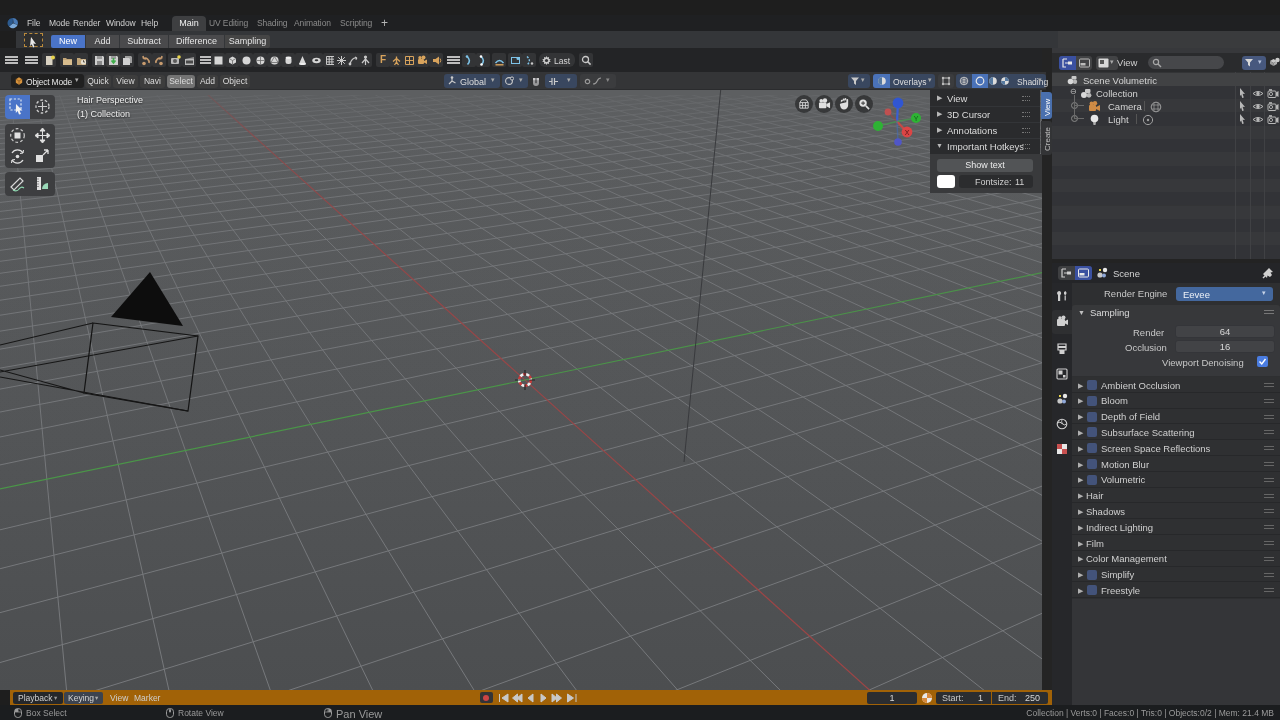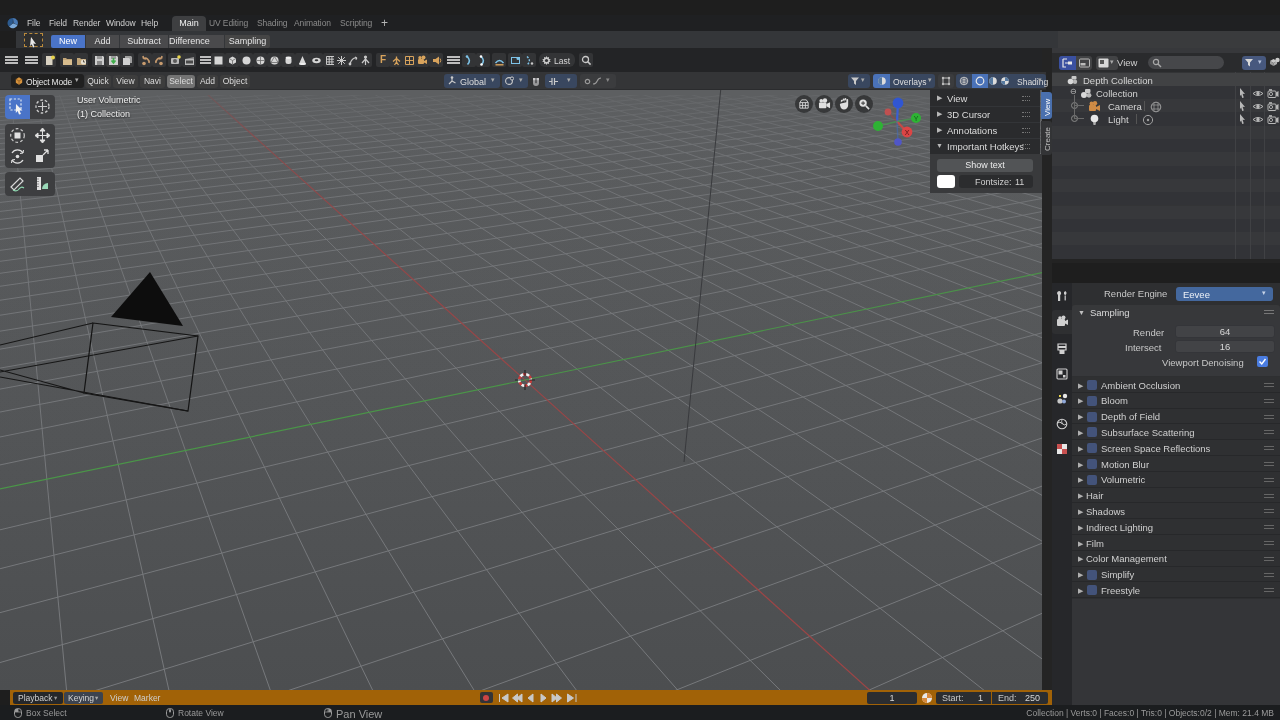--- a/index.html
+++ b/index.html
@@ -10,40 +10,40 @@
 
 
 <div class="abs" style="left:0;top:15px;width:1280px;height:16px;background:#1f2022;">
  <svg class="abs" style="left:7px;top:2px" width="12" height="12" viewBox="0 0 12 12">
         <circle cx="6" cy="6" r="5.6" fill="#1b1b1b"></circle>
         <path d="M6 1 A5 5 0 0 1 10.5 8 L6.5 6 Z" fill="#4a7ab5"></path>
         <path d="M10.5 8 A5 5 0 0 1 2 9.5 L6 6.3 Z" fill="#7aa8d8"></path>
         <path d="M2 9.5 A5 5 0 0 1 6 1 L5.8 6.2 Z" fill="#2c5a8f"></path>
       </svg>
  <div class="abs tx" style="left:27px;top:3px;font-size:8.5px;letter-spacing:-0.1px;color:#cfcfcf;">File</div>
- <div class="abs tx" style="left:49px;top:3px;font-size:8.5px;letter-spacing:-0.1px;color:#cfcfcf;">Field</div>
+ <div class="abs tx" style="left:49px;top:3px;font-size:8.5px;letter-spacing:-0.1px;color:#cfcfcf;">Mode</div>
  <div class="abs tx" style="left:73px;top:3px;font-size:8.5px;letter-spacing:-0.1px;color:#cfcfcf;">Render</div>
  <div class="abs tx" style="left:106px;top:3px;font-size:8.5px;letter-spacing:-0.1px;color:#cfcfcf;">Window</div>
  <div class="abs tx" style="left:141px;top:3px;font-size:8.5px;letter-spacing:-0.1px;color:#cfcfcf;">Help</div>
  <div class="abs" style="left:172px;top:1px;width:34px;height:15px;background:#3e3f41;border-radius:4px 4px 0 0;color:#f1f1f1;font-size:9px;text-align:center;line-height:15px;">Main</div>
  <div class="abs tx" style="left:209px;top:3px;font-size:8.5px;letter-spacing:-0.1px;color:#8b8b8b;">UV Editing</div>
  <div class="abs tx" style="left:257px;top:3px;font-size:8.5px;letter-spacing:-0.1px;color:#8b8b8b;">Shading</div>
  <div class="abs tx" style="left:294px;top:3px;font-size:8.5px;letter-spacing:-0.1px;color:#8b8b8b;">Animation</div>
  <div class="abs tx" style="left:340px;top:3px;font-size:8.5px;letter-spacing:-0.1px;color:#8b8b8b;">Scripting</div>
  <div class="abs tx" style="left:381px;top:1px;font-size:12px;color:#b5b5b5;">+</div>
 </div>
 
 <div class="abs" style="left:16px;top:31px;width:1280px;height:17px;background:#343639;">
  <div class="abs" style="left:8px;top:2px;width:19px;height:14px;border:1px dashed #b98a3c;background:#2e2e2e;"><svg width="17" height="12" viewBox="0 0 17 12">
           <path d="M6 1 L11 8 L8.3 7.6 L9.6 11 L8 11.5 L6.8 8.2 L5 10 Z" fill="#e8e8e8"></path>
         </svg></div>
  <div class="abs" style="left:35px;top:4px;width:34px;height:13px;background:#4a74c8;border-radius:2px 0 0 2px;color:#fff;font-size:9px;text-align:center;line-height:13px;">New</div>
  <div class="abs" style="left:70px;top:4px;width:33px;height:13px;background:#4a4a4c;color:#e6e6e6;font-size:9px;text-align:center;line-height:13px;">Add</div>
  <div class="abs" style="left:104px;top:4px;width:48px;height:13px;background:#4a4a4c;color:#e6e6e6;font-size:9px;text-align:center;line-height:13px;">Subtract</div>
- <div class="abs" style="left:153px;top:4px;width:55px;height:13px;background:#4a4a4c;color:#e6e6e6;font-size:9px;line-height:13px;">Difference</div>
+ <div class="abs" style="left:153px;top:4px;width:55px;height:13px;background:#4a4a4c;color:#e6e6e6;font-size:9px;text-align:center;line-height:13px;">Difference</div>
  <div class="abs" style="left:209px;top:4px;width:45px;height:13px;background:#454545;border-radius:0 2px 2px 0;color:#e4e4e4;font-size:9px;text-align:center;line-height:13px;">Sampling</div>
  <div class="abs" style="left:1042px;top:0;width:238px;height:17px;background:#3a3b3d;"></div>
 </div>
 
 <div class="abs" style="left:0;top:48px;width:1042px;height:24px;background:#232426;">
       <div class="abs" style="left:5px;top:8px;width:13px;height:8px;border-top:2px solid #bdbdbd;border-bottom:2px solid #bdbdbd;">
         <div style="margin-top:1px;height:2px;background:#bdbdbd;"></div>
       </div>
 <div class="abs" style="left:25px;top:8px;width:13px;height:8px;border-top:2px solid #bdbdbd;border-bottom:2px solid #bdbdbd;">
         <div style="margin-top:1px;height:2px;background:#bdbdbd;"></div>
@@ -523,21 +523,21 @@
  <svg class="abs" style="left:4px;top:3px" width="17" height="17" viewBox="0 0 17 17">
           <path d="M2 12 L11 3 L14 6 L5 15 Z" fill="none" stroke="#d8d8d8" stroke-width="1.2"></path>
           <path d="M4 15 Q8 17 10 14 Q12 11 15 13" fill="none" stroke="#8fd8b0" stroke-width="1.2"></path>
         </svg>
  <svg class="abs" style="left:29px;top:3px" width="17" height="17" viewBox="0 0 17 17">
           <rect x="3" y="2" width="4" height="13" fill="#e0e0e0"></rect>
           <path d="M3 4 h2 M3 6.5 h2 M3 9 h2 M3 11.5 h2" stroke="#777" stroke-width=".8"></path>
           <path d="M8 14 A6 6 0 0 1 14 8 L14 14 Z" fill="#9ad8b8"></path>
         </svg>
 </div>
-<div class="abs tx" style="left:77px;top:5px;font-size:9px;color:#f0f0f0;text-shadow:0 1px 2px rgba(0,0,0,.7);">User Volumetric</div>
+<div class="abs tx" style="left:77px;top:5px;font-size:9px;color:#f0f0f0;text-shadow:0 1px 2px rgba(0,0,0,.7);">Hair Perspective</div>
 <div class="abs tx" style="left:77px;top:19px;font-size:9px;color:#f0f0f0;text-shadow:0 1px 2px rgba(0,0,0,.7);">(1) Collection</div>
 
 <div class="abs" style="left:795px;top:5px;width:18px;height:18px;border-radius:50%;background:rgba(48,49,51,.85);">
         <svg class="abs" style="left:3px;top:3px" width="12" height="12" viewBox="0 0 13 13">
           <path d="M2 5 h9 v6 h-9 z M2 8 h9 M5 5 v6 M8 5 v6 M2 5 L4 2 H9 L11 5" stroke="#d8d8d8" stroke-width="1" fill="none"></path>
         </svg>
       </div>
 <div class="abs" style="left:815px;top:5px;width:18px;height:18px;border-radius:50%;background:rgba(48,49,51,.85);">
         <svg class="abs" style="left:2.5px;top:3px" width="13" height="12" viewBox="0 0 14 13">
           <rect x="1" y="5" width="8" height="6" rx="1" fill="#e0e0e0"></rect>
@@ -668,21 +668,21 @@
 <div class="abs" style="left:0;top:173.4px;width:228px;height:13.3px;background:#323337;"></div>
 <div class="abs" style="left:183px;top:0;width:1px;height:187px;background:#404144;"></div>
 <div class="abs" style="left:198px;top:0;width:1px;height:187px;background:#404144;"></div>
 <div class="abs" style="left:212px;top:0;width:1px;height:187px;background:#404144;"></div>
 <div class="abs" style="left:0;top:0.5px;width:228px;height:13.3px;background:#414244;"></div>
 <svg class="abs" style="left:15px;top:3px" width="12" height="10" viewBox="0 0 12 10">
         <circle cx="3.5" cy="6.5" r="2.8" fill="#d8d8d8"></circle>
         <circle cx="8" cy="6.8" r="2.2" fill="#b8b8b8"></circle>
         <rect x="4.5" y="1" width="5" height="3.5" rx="1" fill="#c8c8c8"></rect>
       </svg>
-<div class="abs tx" style="left:31px;top:2.5px;font-size:9.5px;color:#d4d4d4;">Depth Collection</div>
+<div class="abs tx" style="left:31px;top:2.5px;font-size:9.5px;color:#d4d4d4;">Scene Volumetric</div>
 <div class="abs tx" style="left:18px;top:15px;font-size:8px;color:#c0c0c0;">⊖</div>
 <svg class="abs" style="left:28px;top:16px" width="13" height="11" viewBox="0 0 13 11">
         <circle cx="4" cy="7" r="3" fill="#d8d8d8"></circle>
         <circle cx="9" cy="7.3" r="2.4" fill="#b8b8b8"></circle>
         <rect x="5" y="1" width="5.5" height="4" rx="1" fill="#c8c8c8"></rect>
       </svg>
 <div class="abs tx" style="left:44px;top:15.8px;font-size:9.5px;color:#d4d4d4;">Collection</div>
 <div class="abs" style="left:19px;top:30px;width:7px;height:7px;border:1px solid #888;border-radius:50%;background:#37383a;"></div>
 <svg class="abs" style="left:36px;top:29px" width="13" height="11" viewBox="0 0 13 11">
         <rect x="1" y="4" width="7" height="6" rx="1" fill="#cf8b45"></rect>
@@ -744,20 +744,45 @@
         <circle cx="6" cy="5.5" r="1.7" fill="#b8b8b8"></circle>
       </svg>
 <svg class="abs" style="left:214.5px;top:42.1px" width="12" height="11" viewBox="0 0 12 11">
         <rect x="1" y="3" width="8" height="6.5" rx="1" fill="none" stroke="#b8b8b8" stroke-width="1"></rect>
         <circle cx="4" cy="6" r="1.6" fill="none" stroke="#b8b8b8" stroke-width=".9"></circle>
         <path d="M9 4.5 L11.5 3 V9 L9 7.5" fill="#b8b8b8"></path>
         <rect x="2" y="1.2" width="3" height="1.5" fill="#b8b8b8"></rect>
       </svg>
 </div>
 <div class="abs" style="left:1052px;top:259px;width:228px;height:4px;background:#232323;"></div>
+<div class="abs" style="left:1052px;top:263px;width:228px;height:20px;background:#242528;">
+<div class="abs" style="left:6px;top:3px;width:34px;height:14px;background:#3e3f41;border-radius:3px;">
+        <svg class="abs" style="left:3px;top:2px" width="11" height="10" viewBox="0 0 11 10">
+          <path d="M1 1 h4 M1 1 v8 h3 M3 5 h4" stroke="#d0d0d0" stroke-width="1.2" fill="none"></path>
+          <rect x="6" y="3.5" width="4" height="3" fill="#d0d0d0"></rect>
+        </svg>
+        <div class="abs" style="left:17px;top:0;width:17px;height:14px;background:#3a50a0;border-radius:0 3px 3px 0;">
+          <svg class="abs" style="left:3px;top:2px" width="11" height="10" viewBox="0 0 11 10">
+            <rect x="0.5" y="1" width="10" height="8" rx="1" fill="none" stroke="#e8e8e8"></rect>
+            <rect x="1.5" y="5" width="5" height="2.5" fill="#e8e8e8"></rect>
+          </svg>
+        </div>
+      </div>
+<svg class="abs" style="left:44px;top:4px" width="13" height="12" viewBox="0 0 13 12">
+        <circle cx="4" cy="8" r="2.6" fill="#c8c8c8"></circle>
+        <circle cx="9" cy="3" r="2.2" fill="#e8e8e8"></circle>
+        <circle cx="8" cy="8.6" r="2" fill="#8fa8d8"></circle>
+        <rect x="3" y="2" width="2" height="2" fill="#e8d44d"></rect>
+      </svg>
+<div class="abs tx" style="left:61px;top:5px;font-size:9.5px;color:#d4d4d4;">Scene</div>
+<svg class="abs" style="left:210px;top:4px" width="12" height="12" viewBox="0 0 12 12">
+        <path d="M7 1 L11 5 L8.5 5.5 L10 8 L8 10 L5.5 8.5 L5 11 L1 7 Z" fill="#d0d0d0"></path>
+        <path d="M1 11 L4 8" stroke="#d0d0d0" stroke-width="1.4"></path>
+      </svg>
+</div>
 <div class="abs" style="left:1052px;top:283px;width:20px;height:422px;background:#26272a;"></div>
 <svg class="abs" style="left:1056px;top:290px" width="12" height="12" viewBox="0 0 12 12">
       <path d="M3.2 1 a2.2 2.2 0 0 0 -1.2 4 V11 h2.2 V5 A2.2 2.2 0 0 0 3.2 1 Z" fill="#d0d0d0"></path>
       <path d="M9.2 1 L8 2.2 V4 l1.2 1.2 L10.4 4 V2.2 Z M8.6 5.5 h1.2 V10 a.6.6 0 0 1 -1.2 0 Z" fill="#d0d0d0"></path>
     </svg>
 <div class="abs" style="left:1052px;top:310px;width:20px;height:24px;background:#2e2f31;border-radius:3px 0 0 3px;"></div>
 <svg class="abs" style="left:1056px;top:315px" width="12" height="12" viewBox="0 0 12 12">
       <rect x="1" y="4" width="8" height="7" rx="1" fill="#d0d0d0"></rect>
       <circle cx="4" cy="3" r="1.8" fill="#d0d0d0"></circle>
       <circle cx="7.5" cy="2.6" r="2" fill="#d0d0d0"></circle>
@@ -798,21 +823,21 @@
       <span class="abs tx" style="left:86px;top:2.5px;font-size:7px;color:#c8d4e8;">▾</span>
     </div>
 <div class="abs" style="left:1072px;top:305px;width:208px;height:15px;background:#37383a;border-radius:3px 3px 0 0;">
       <span class="abs tx" style="left:6px;top:4px;font-size:7px;color:#c0c0c0;">▼</span>
       <span class="abs tx" style="left:18px;top:2px;font-size:9.5px;color:#dadada;">Sampling</span>
       <span class="abs" style="left:192px;top:5px;width:10px;height:4px;border-top:1px solid #777;border-bottom:1px solid #777;"></span>
     </div>
 <div class="abs" style="left:1072px;top:320px;width:208px;height:56px;background:#37383b;"></div>
 <div class="abs tx" style="left:1133px;top:327px;font-size:9.5px;color:#c8c8c8;">Render</div>
 <div class="abs" style="left:1175px;top:325px;width:100px;height:13px;background:#424346;border-radius:3px;border:1px solid #343539;color:#d8d8d8;font-size:9.5px;text-align:center;line-height:12px;">64</div>
-<div class="abs tx" style="left:1125px;top:342px;font-size:9.5px;color:#c8c8c8;">Intersect</div>
+<div class="abs tx" style="left:1125px;top:342px;font-size:9.5px;color:#c8c8c8;">Occlusion</div>
 <div class="abs" style="left:1175px;top:340px;width:100px;height:13px;background:#424346;border-radius:3px;border:1px solid #343539;color:#d8d8d8;font-size:9.5px;text-align:center;line-height:12px;">16</div>
 <div class="abs tx" style="left:1162px;top:357px;font-size:9.5px;color:#c8c8c8;">Viewport Denoising</div>
 <div class="abs" style="left:1257px;top:356px;width:11px;height:11px;background:#4a7ce0;border-radius:2px;">
       <svg class="abs" style="left:1px;top:1px" width="9" height="9" viewBox="0 0 9 9">
         <path d="M1.5 4.5 L3.8 7 L7.5 2" stroke="#fff" stroke-width="1.4" fill="none"></path>
       </svg>
     </div>
 <div class="abs" style="left:1072px;top:377px;width:208px;height:15.8px;background:#2f3032;border-bottom:1px solid #27282a;"></div>
 <span class="abs tx" style="left:1078px;top:381.5px;font-size:7px;color:#b0b0b0;">▶</span>
 <div class="abs" style="left:1087px;top:380px;width:10px;height:10px;background:#43537a;border-radius:2px;"></div>

